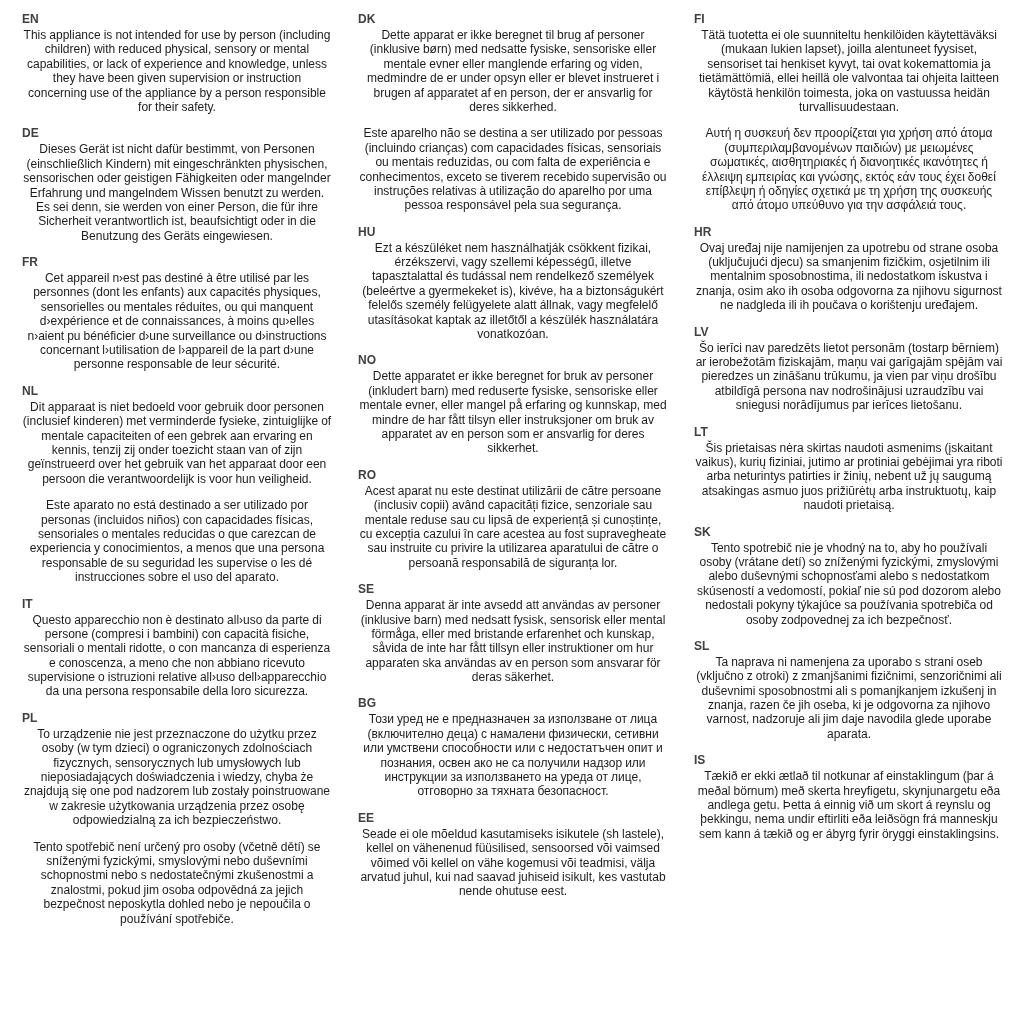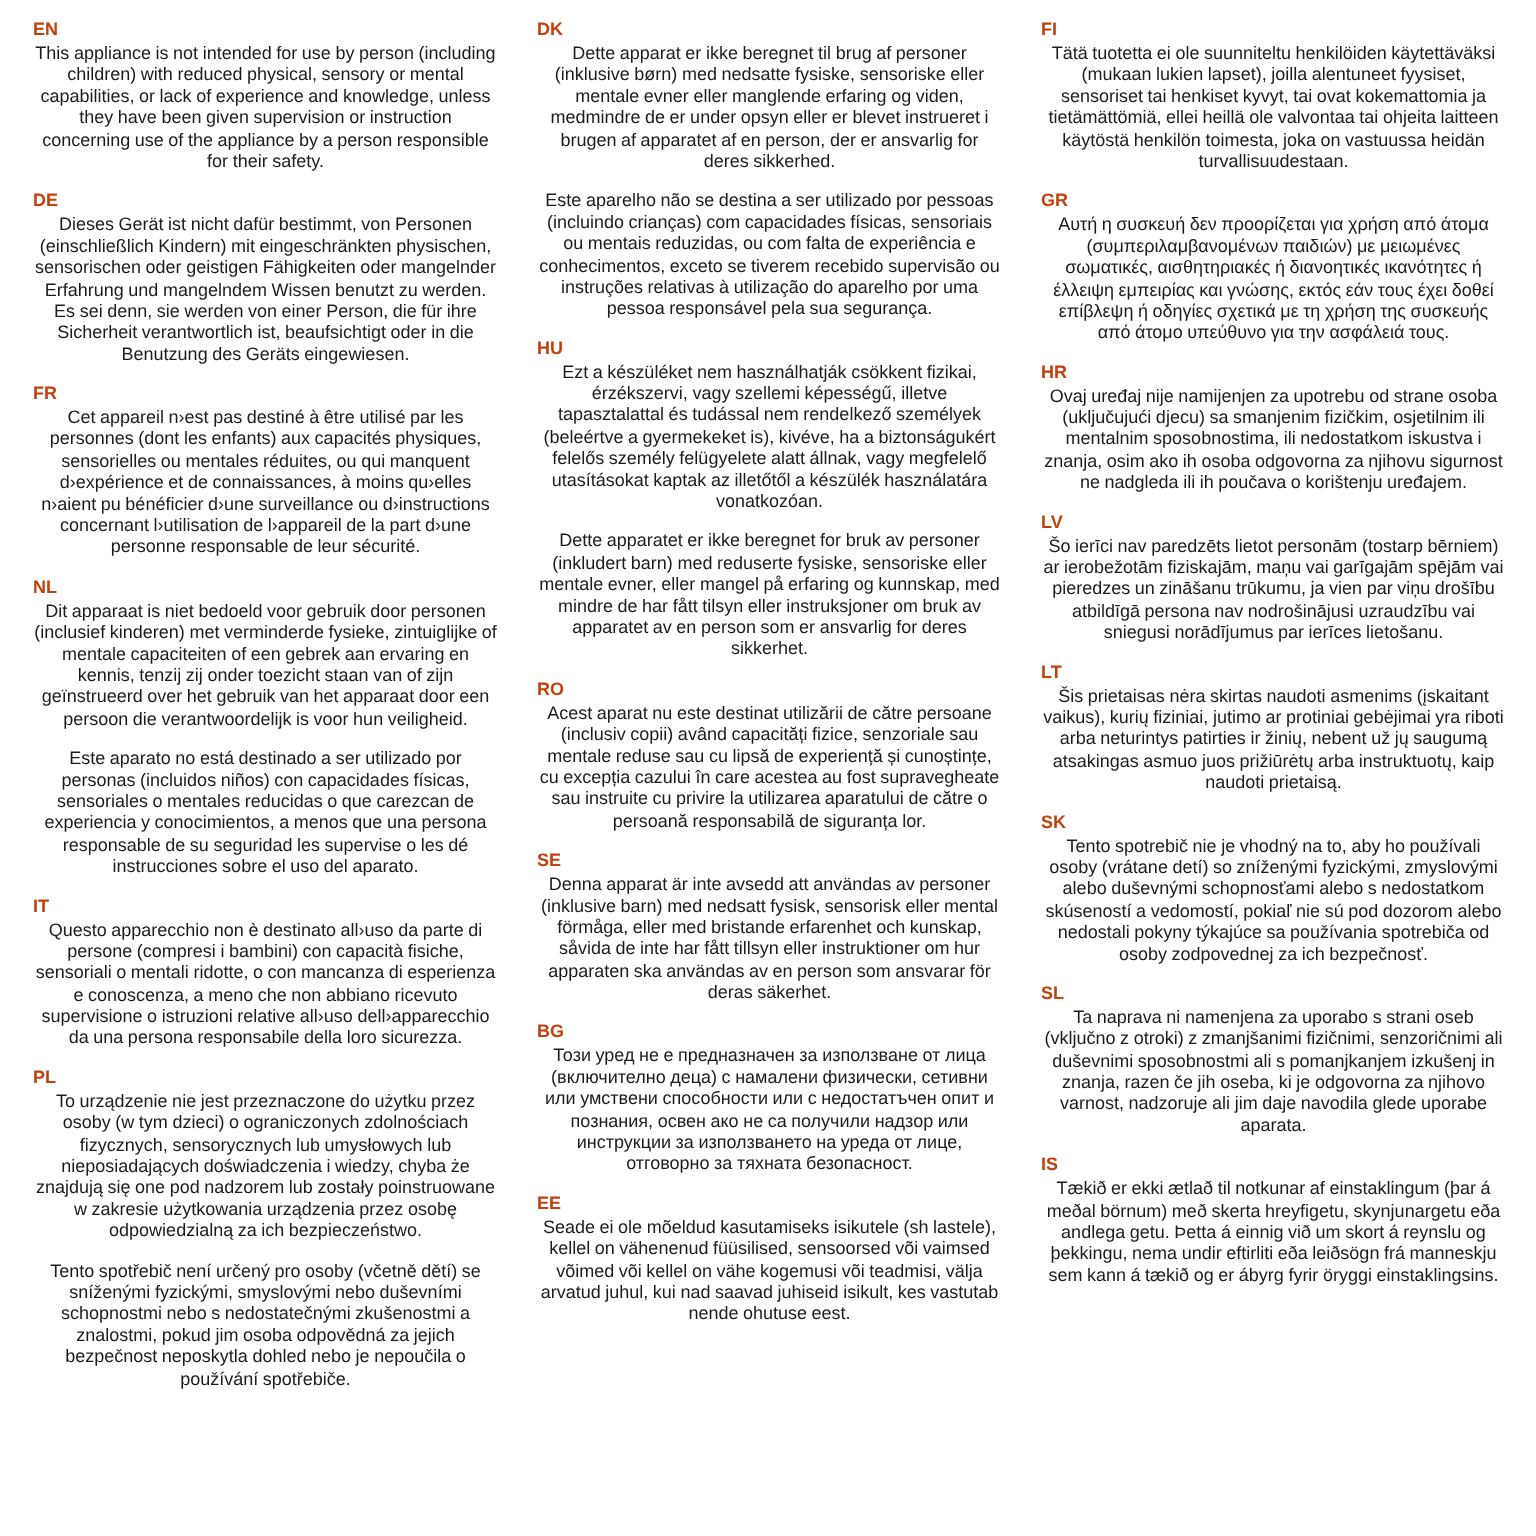--- a/index.html
+++ b/index.html
@@ -21,21 +21,21 @@
     font-family: "Liberation Sans", sans-serif;
     color: #1c1c1c;
   }
   .col { min-width: 0; }
   .lang { margin: 0 0 12px 0; }
   .lang h2 {
     font-size: 12px;
     font-weight: bold;
     margin: 0 0 1px 0;
     line-height: 1.25;
-    color: #c2410c;
+    color: #404040;
   }
   .lang p {
     font-size: 12px;
     margin: 0;
     line-height: 1.2;
     text-align: center;
     word-spacing: -0.3px;
   }
 </style>
 </head>
@@ -82,20 +82,21 @@
       <p>Dette apparat er ikke beregnet til brug af personer (inklusive børn) med nedsatte fysiske, sensoriske eller mentale evner eller manglende erfaring og viden, medmindre de er under opsyn eller er blevet instrueret i brugen af apparatet af en person, der er ansvarlig for deres sikkerhed.</p>
     </section>
     <section class="lang">
       <p>Este aparelho não se destina a ser utilizado por pessoas (incluindo crianças) com capacidades físicas, sensoriais ou mentais reduzidas, ou com falta de experiência e conhecimentos, exceto se tiverem recebido supervisão ou instruções relativas à utilização do aparelho por uma pessoa responsável pela sua segurança.</p>
     </section>
     <section class="lang">
       <h2>HU</h2>
       <p>Ezt a készüléket nem használhatják csökkent fizikai, érzékszervi, vagy szellemi képességű, illetve tapasztalattal és tudással nem rendelkező személyek (beleértve a gyermekeket is), kivéve, ha a biztonságukért felelős személy felügyelete alatt állnak, vagy megfelelő utasításokat kaptak az illetőtől a készülék használatára vonatkozóan.</p>
     </section>
     <section class="lang">
+      <h2>NO</h2>
       <p>Dette apparatet er ikke beregnet for bruk av personer (inkludert barn) med reduserte fysiske, sensoriske eller mentale evner, eller mangel på erfaring og kunnskap, med mindre de har fått tilsyn eller instruksjoner om bruk av apparatet av en person som er ansvarlig for deres sikkerhet.</p>
     </section>
     <section class="lang">
       <h2>RO</h2>
       <p>Acest aparat nu este destinat utilizării de către persoane (inclusiv copii) având capacități fizice, senzoriale sau mentale reduse sau cu lipsă de experiență și cunoștințe, cu excepția cazului în care acestea au fost supravegheate sau instruite cu privire la utilizarea aparatului de către o persoană responsabilă de siguranța lor.</p>
     </section>
     <section class="lang">
       <h2>SE</h2>
       <p>Denna apparat är inte avsedd att användas av personer (inklusive barn) med nedsatt fysisk, sensorisk eller mental förmåga, eller med bristande erfarenhet och kunskap, såvida de inte har fått tillsyn eller instruktioner om hur apparaten ska användas av en person som ansvarar för deras säkerhet.</p>
     </section>
@@ -108,21 +109,20 @@
       <p>Seade ei ole mõeldud kasutamiseks isikutele (sh lastele), kellel on vähenenud füüsilised, sensoorsed või vaimsed võimed või kellel on vähe kogemusi või teadmisi, välja arvatud juhul, kui nad saavad juhiseid isikult, kes vastutab nende ohutuse eest.</p>
     </section>
   </div>
 
   <div class="col">
     <section class="lang">
       <h2>FI</h2>
       <p>Tätä tuotetta ei ole suunniteltu henkilöiden käytettäväksi (mukaan lukien lapset), joilla alentuneet fyysiset, sensoriset tai henkiset kyvyt, tai ovat kokemattomia ja tietämättömiä, ellei heillä ole valvontaa tai ohjeita laitteen käytöstä henkilön toimesta, joka on vastuussa heidän turvallisuudestaan.</p>
     </section>
     <section class="lang">
-      <h2>GR</h2>
       <p>Αυτή η συσκευή δεν προορίζεται για χρήση από άτομα (συμπεριλαμβανομένων παιδιών) με μειωμένες σωματικές, αισθητηριακές ή διανοητικές ικανότητες ή έλλειψη εμπειρίας και γνώσης, εκτός εάν τους έχει δοθεί επίβλεψη ή οδηγίες σχετικά με τη χρήση της συσκευής από άτομο υπεύθυνο για την ασφάλειά τους.</p>
     </section>
     <section class="lang">
       <h2>HR</h2>
       <p>Ovaj uređaj nije namijenjen za upotrebu od strane osoba (uključujući djecu) sa smanjenim fizičkim, osjetilnim ili mentalnim sposobnostima, ili nedostatkom iskustva i znanja, osim ako ih osoba odgovorna za njihovu sigurnost ne nadgleda ili ih poučava o korištenju uređajem.</p>
     </section>
     <section class="lang">
       <h2>LV</h2>
       <p>Šo ierīci nav paredzēts lietot personām (tostarp bērniem) ar ierobežotām fiziskajām, maņu vai garīgajām spējām vai pieredzes un zināšanu trūkumu, ja vien par viņu drošību atbildīgā persona nav nodrošinājusi uzraudzību vai sniegusi norādījumus par ierīces lietošanu.</p>
     </section>

